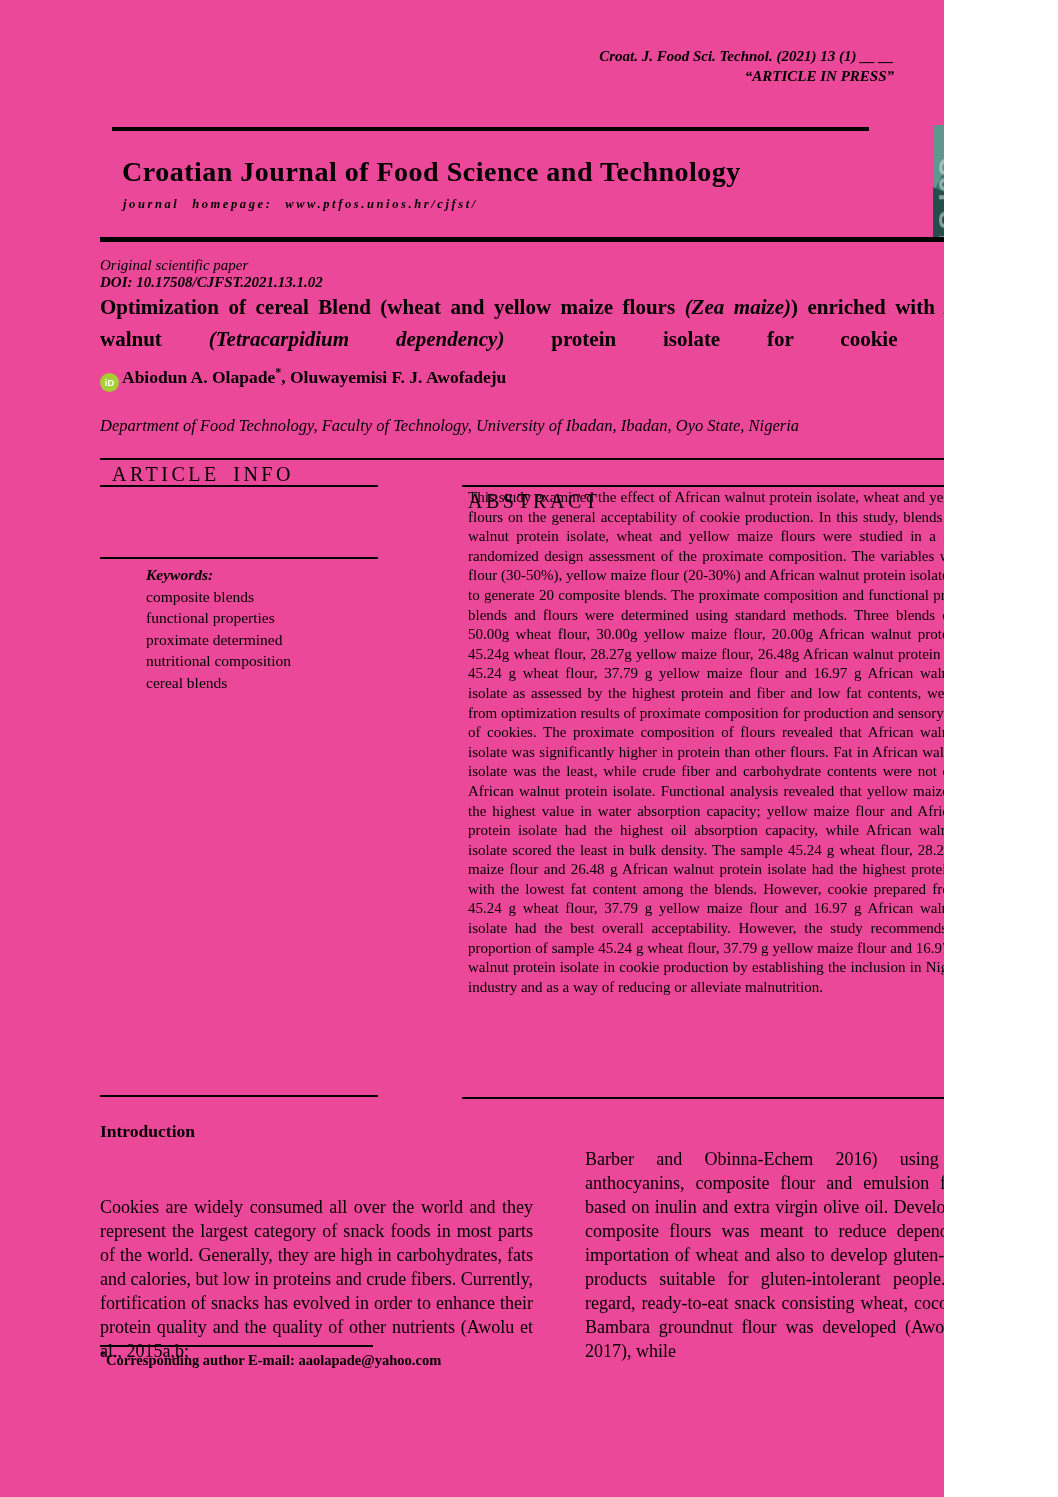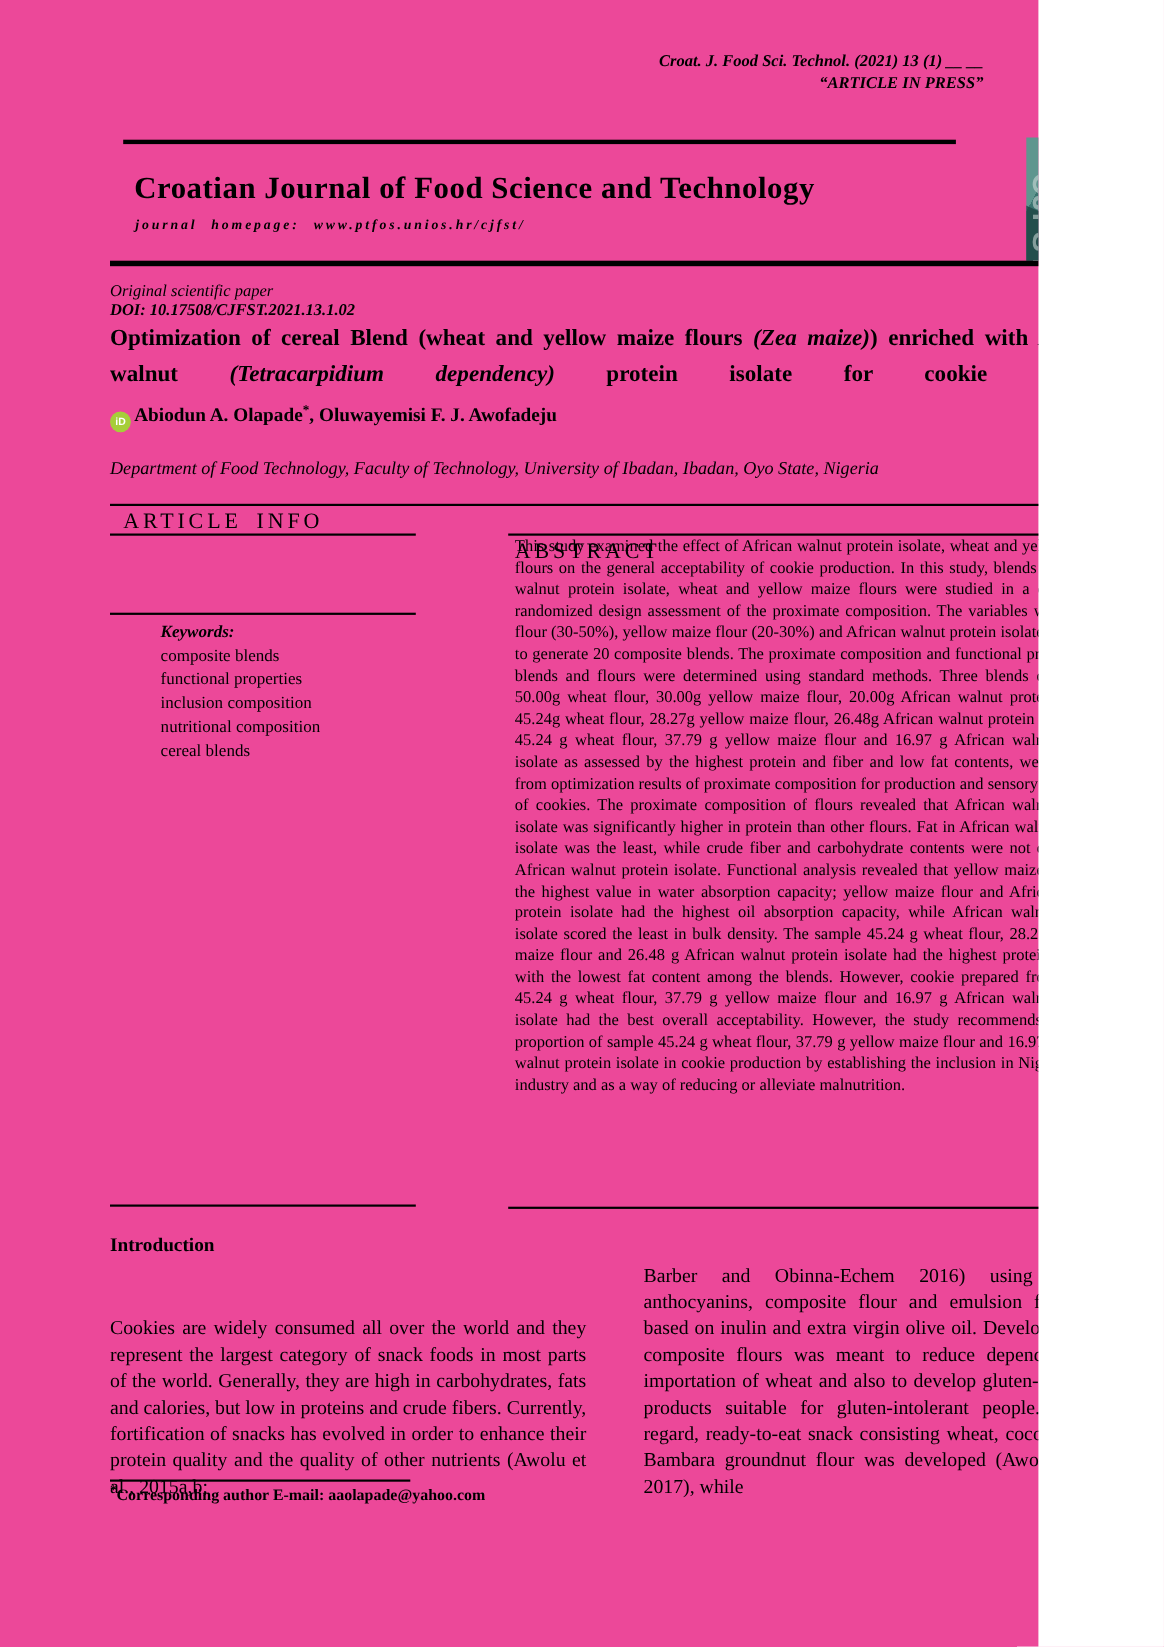--- a/index.html
+++ b/index.html
@@ -120,21 +120,21 @@
     <div class="t-rule rule-left-under"></div>
     <div class="t-rule rule-right-under"></div>
 
 
     <div class="t-rule rule-left-mid"></div>
 
     <div class="keywords">
       <div class="lbl">Keywords:</div>
       <div class="kw">composite blends</div>
       <div class="kw">functional properties</div>
-      <div class="kw">inclusion composition</div>
+      <div class="kw">proximate determined</div>
       <div class="kw">nutritional composition</div>
       <div class="kw">cereal blends</div>
     </div>
 
     <div class="abstract-text">This study examined the effect of African walnut protein isolate, wheat and yellow maize flours on the general acceptability of cookie production. In this study, blends of African walnut protein isolate, wheat and yellow maize flours were studied in a completely randomized design assessment of the proximate composition. The variables were wheat flour (30-50%), yellow maize flour (20-30%) and African walnut protein isolate (10-20%) to generate 20 composite blends. The proximate composition and functional properties of blends and flours were determined using standard methods. Three blends of samples 50.00g wheat flour, 30.00g yellow maize flour, 20.00g African walnut protein isolate; 45.24g wheat flour, 28.27g yellow maize flour, 26.48g African walnut protein isolate and 45.24 g wheat flour, 37.79 g yellow maize flour and 16.97 g African walnut protein isolate as assessed by the highest protein and fiber and low fat contents, were selected from optimization results of proximate composition for production and sensory evaluation of cookies. The proximate composition of flours revealed that African walnut protein isolate was significantly higher in protein than other flours. Fat in African walnut protein isolate was the least, while crude fiber and carbohydrate contents were not detected in African walnut protein isolate. Functional analysis revealed that yellow maize flour had the highest value in water absorption capacity; yellow maize flour and African walnut protein isolate had the highest oil absorption capacity, while African walnut protein isolate scored the least in bulk density. The sample 45.24 g wheat flour, 28.27 g yellow maize flour and 26.48 g African walnut protein isolate had the highest protein and ash, with the lowest fat content among the blends. However, cookie prepared from sample 45.24 g wheat flour, 37.79 g yellow maize flour and 16.97 g African walnut protein isolate had the best overall acceptability. However, the study recommends the flour proportion of sample 45.24 g wheat flour, 37.79 g yellow maize flour and 16.97 g African walnut protein isolate in cookie production by establishing the inclusion in Nigerian food industry and as a way of reducing or alleviate malnutrition.</div>
 
     <div class="t-rule rule-left-bot"></div>
     <div class="t-rule rule-right-bot"></div>
   </div>
 

